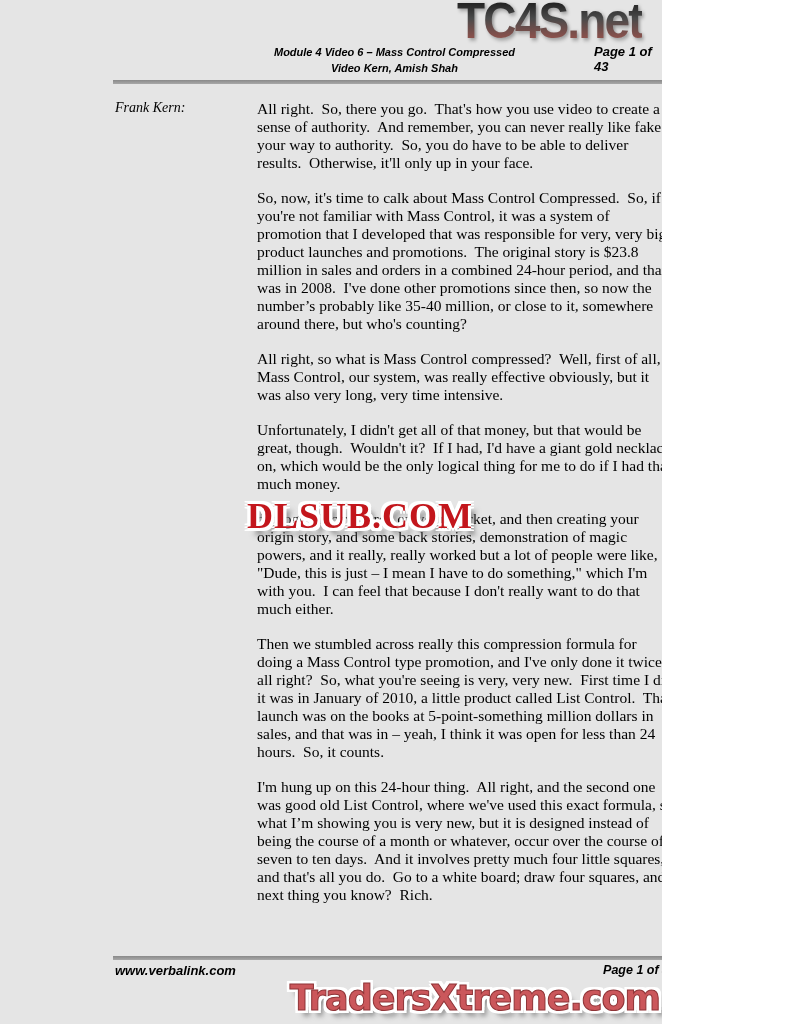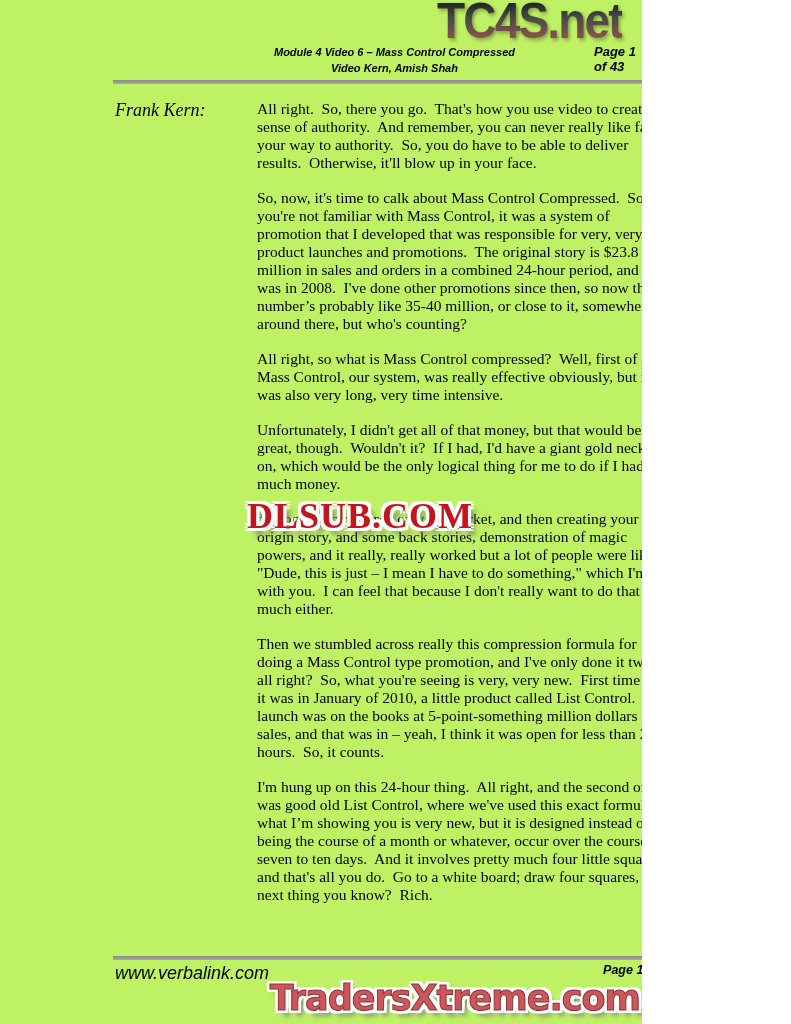--- a/index.html
+++ b/index.html
@@ -1,21 +1,22 @@
 <!DOCTYPE html>
 <html><head>
 <meta charset="utf-8">
 <style>
   html,body{margin:0;padding:0;background:#ffffff;}
   .page{
     position:relative;
     width:642px;height:1024px;
-    background:#bef264;
+    background:#e5e5e5;
     font-family:"Liberation Serif", serif;
     overflow:hidden;
+    padding-left:20px;
   }
 
   
   .tc4s-logo{
     position:absolute;top:-4px;right:20px;
     font-family:"Liberation Sans", sans-serif;
     font-weight:800;font-size:50px;line-height:1;
     letter-spacing:-2px;
     transform:scaleX(0.92);transform-origin:100% 0;
     color:#4a302c;
@@ -47,21 +48,21 @@
   .rule{
     position:absolute;left:113px;width:563px;height:4px;
     background:linear-gradient(#8a8a8a,#a8a8a8);
   }
   .rule-top{top:80px;}
   .rule-bottom{top:956px;}
 
   
   .speaker{
     position:absolute;left:115px;top:100px;
-    font-style:italic;font-size:18px;color:#000;
+    font-style:italic;font-size:14px;color:#000;
   }
   .body-col{
     position:absolute;left:257px;top:100px;width:455px;
     font-size:15.5px;line-height:18px;color:#000;
   }
   .para{white-space:pre-wrap;margin:0 0 17px 0;}
   .para-obscured{position:relative;margin:0 0 17px 0;}
   .obscured-line{padding-left:276px;white-space:pre;}
   .para-rest{white-space:pre-wrap;}
 
@@ -74,21 +75,21 @@
     text-shadow:
       -3px -3px 0 #fff, 3px -3px 0 #fff, -3px 3px 0 #fff, 3px 3px 0 #fff,
       -3px 0 0 #fff, 3px 0 0 #fff, 0 -3px 0 #fff, 0 3px 0 #fff,
       6px 7px 5px rgba(110,110,110,0.75);
   }
 
   
   .footer-site{
     position:absolute;left:115px;top:963px;
     font-family:"Liberation Sans", sans-serif;
-    font-style:italic;font-weight:normal;font-size:18px;color:#000;
+    font-style:italic;font-weight:bold;font-size:13px;color:#000;
   }
   .footer-page{
     position:absolute;left:113px;top:963px;width:563px;text-align:right;
     font-family:"Liberation Sans", sans-serif;
     font-style:italic;font-weight:bold;font-size:12.5px;color:#000;
   }
   .traders-logo{
     position:absolute;right:2px;top:981px;
     font-family:"DejaVu Sans", sans-serif;
     font-weight:800;font-size:35px;line-height:1;
@@ -115,21 +116,21 @@
   </div>
 
   <div class="rule rule-top"></div>
 
   <div class="speaker">Frank Kern:</div>
 
   <div class="body-col">
     <div class="para">All right.  So, there you go.  That's how you use video to create a
 sense of authority.  And remember, you can never really like fake
 your way to authority.  So, you do have to be able to deliver
-results.  Otherwise, it'll blow up in your face.</div>
+results.  Otherwise, it'll only up in your face.</div>
     <div class="para">So, now, it's time to calk about Mass Control Compressed.  So, if
 you're not familiar with Mass Control, it was a system of
 promotion that I developed that was responsible for very, very big
 product launches and promotions.  The original story is $23.8
 million in sales and orders in a combined 24-hour period, and that
 was in 2008.  I've done other promotions since then, so now the
 number’s probably like 35-40 million, or close to it, somewhere
 around there, but who's counting?</div>
     <div class="para">All right, so what is Mass Control compressed?  Well, first of all,
 Mass Control, our system, was really effective obviously, but it

